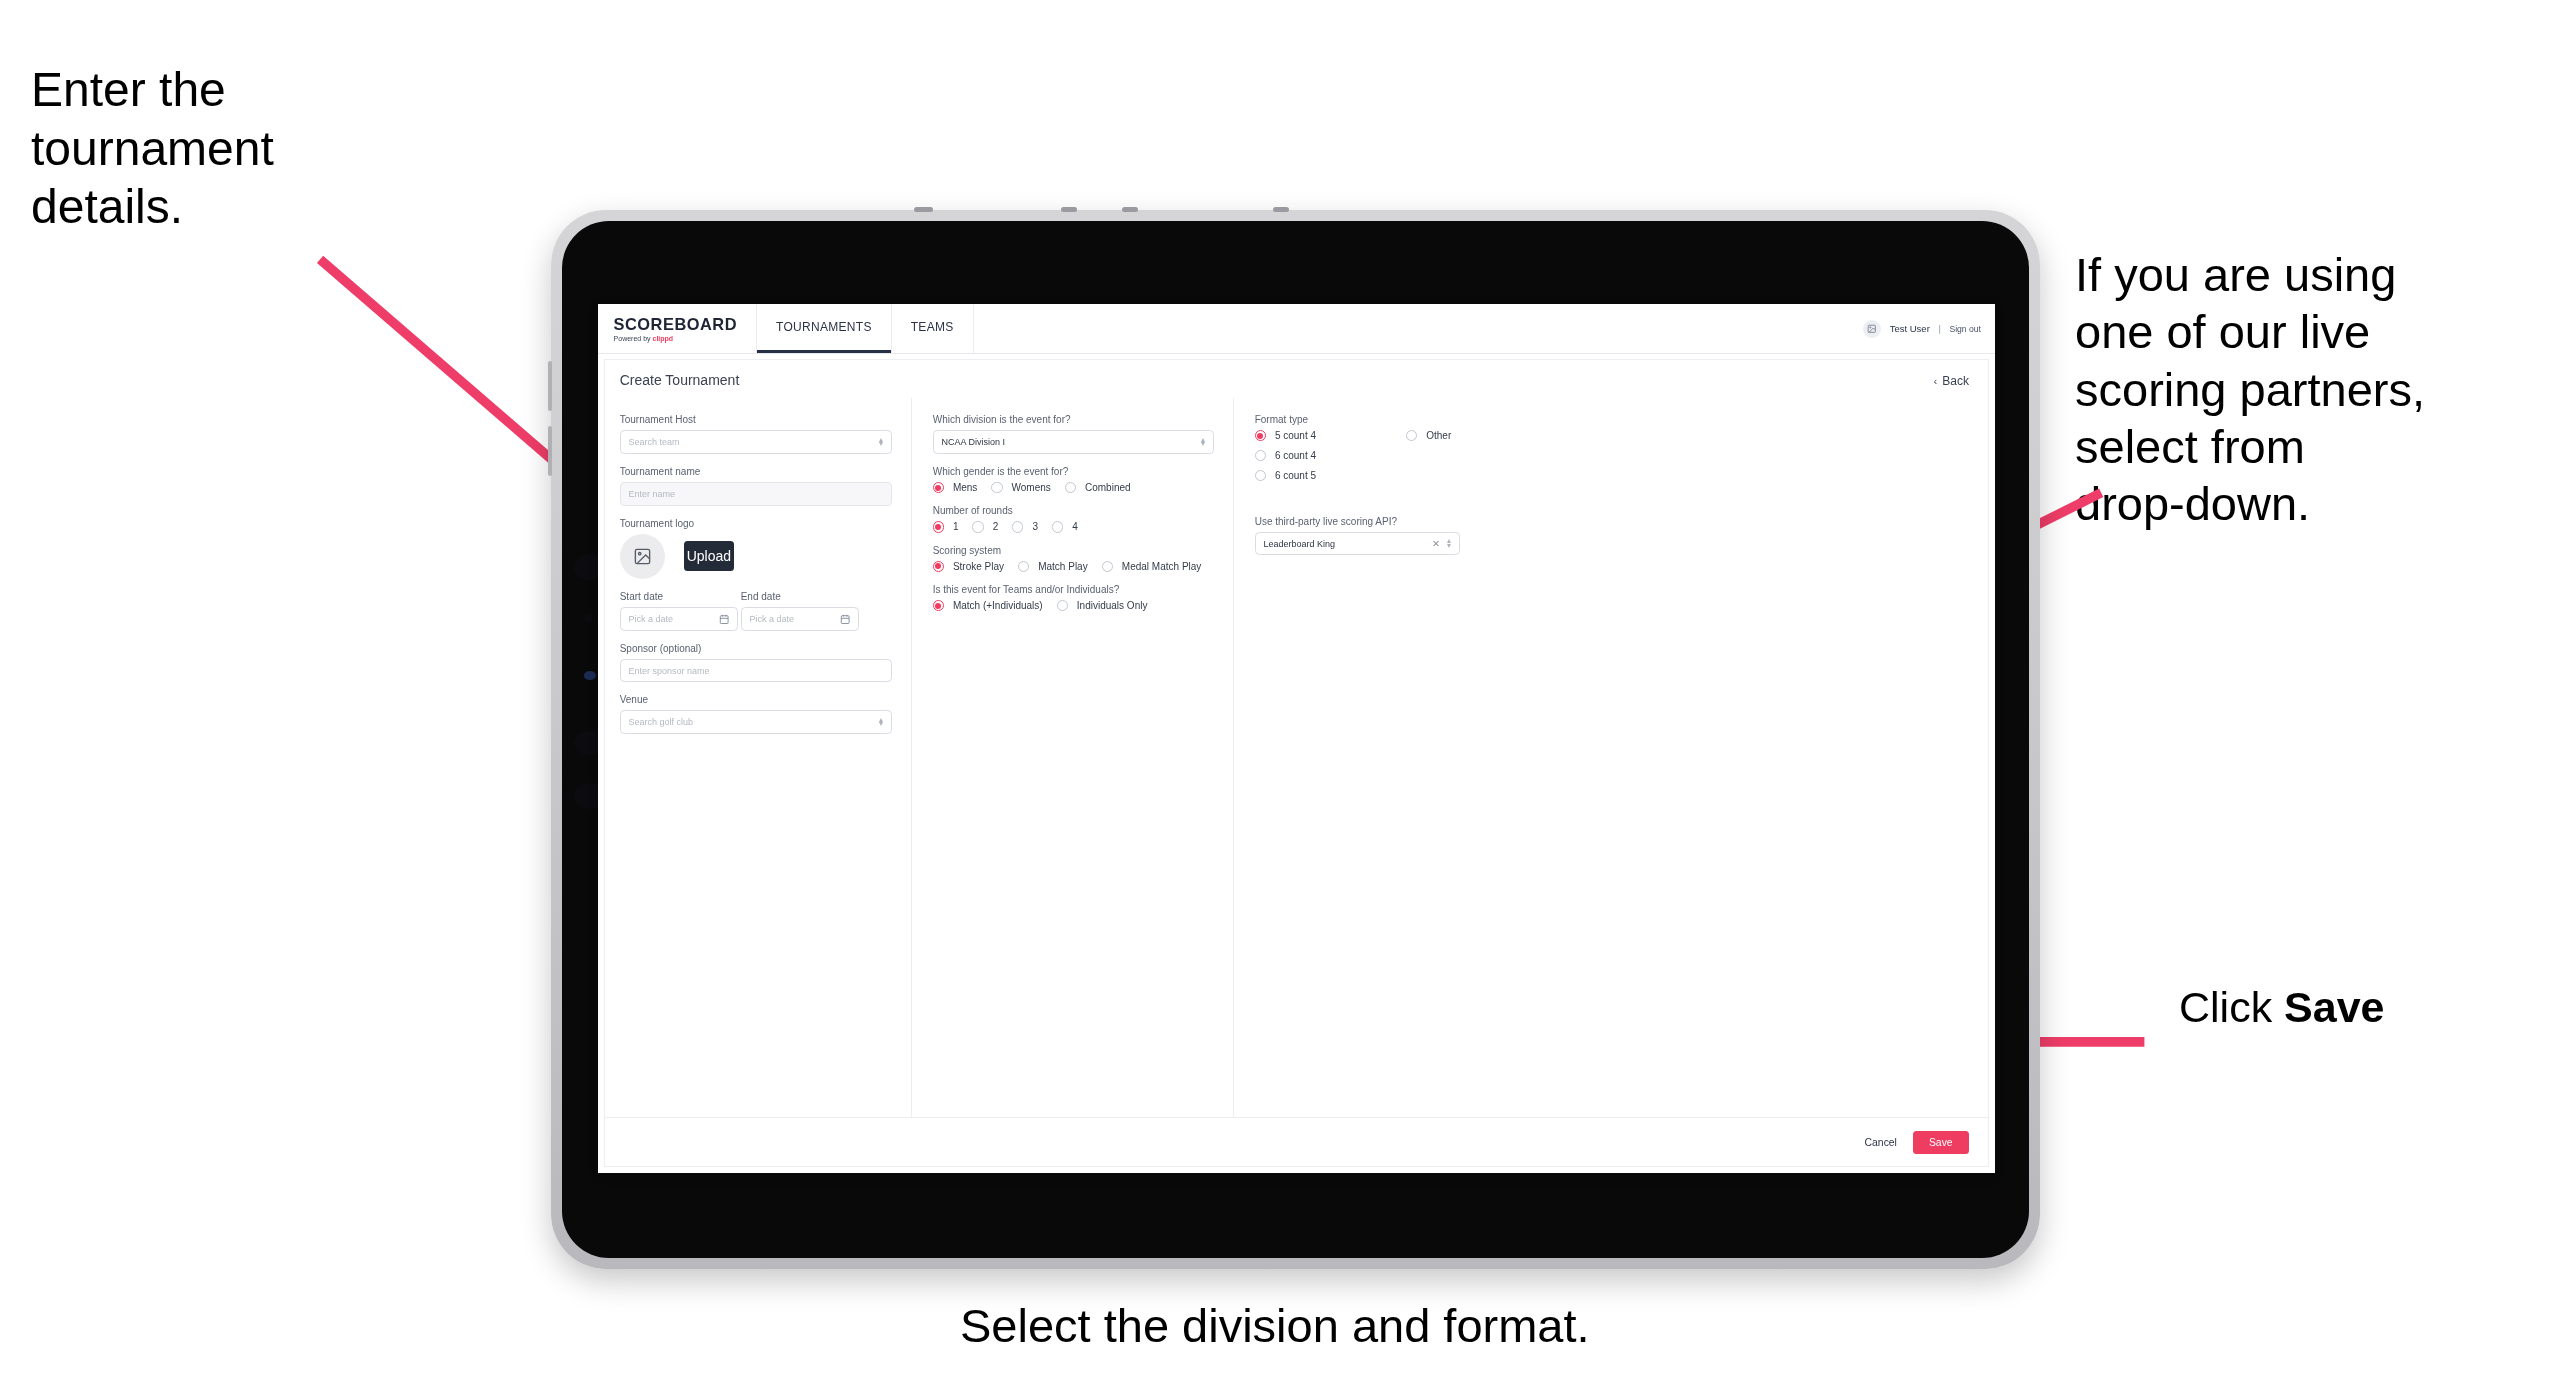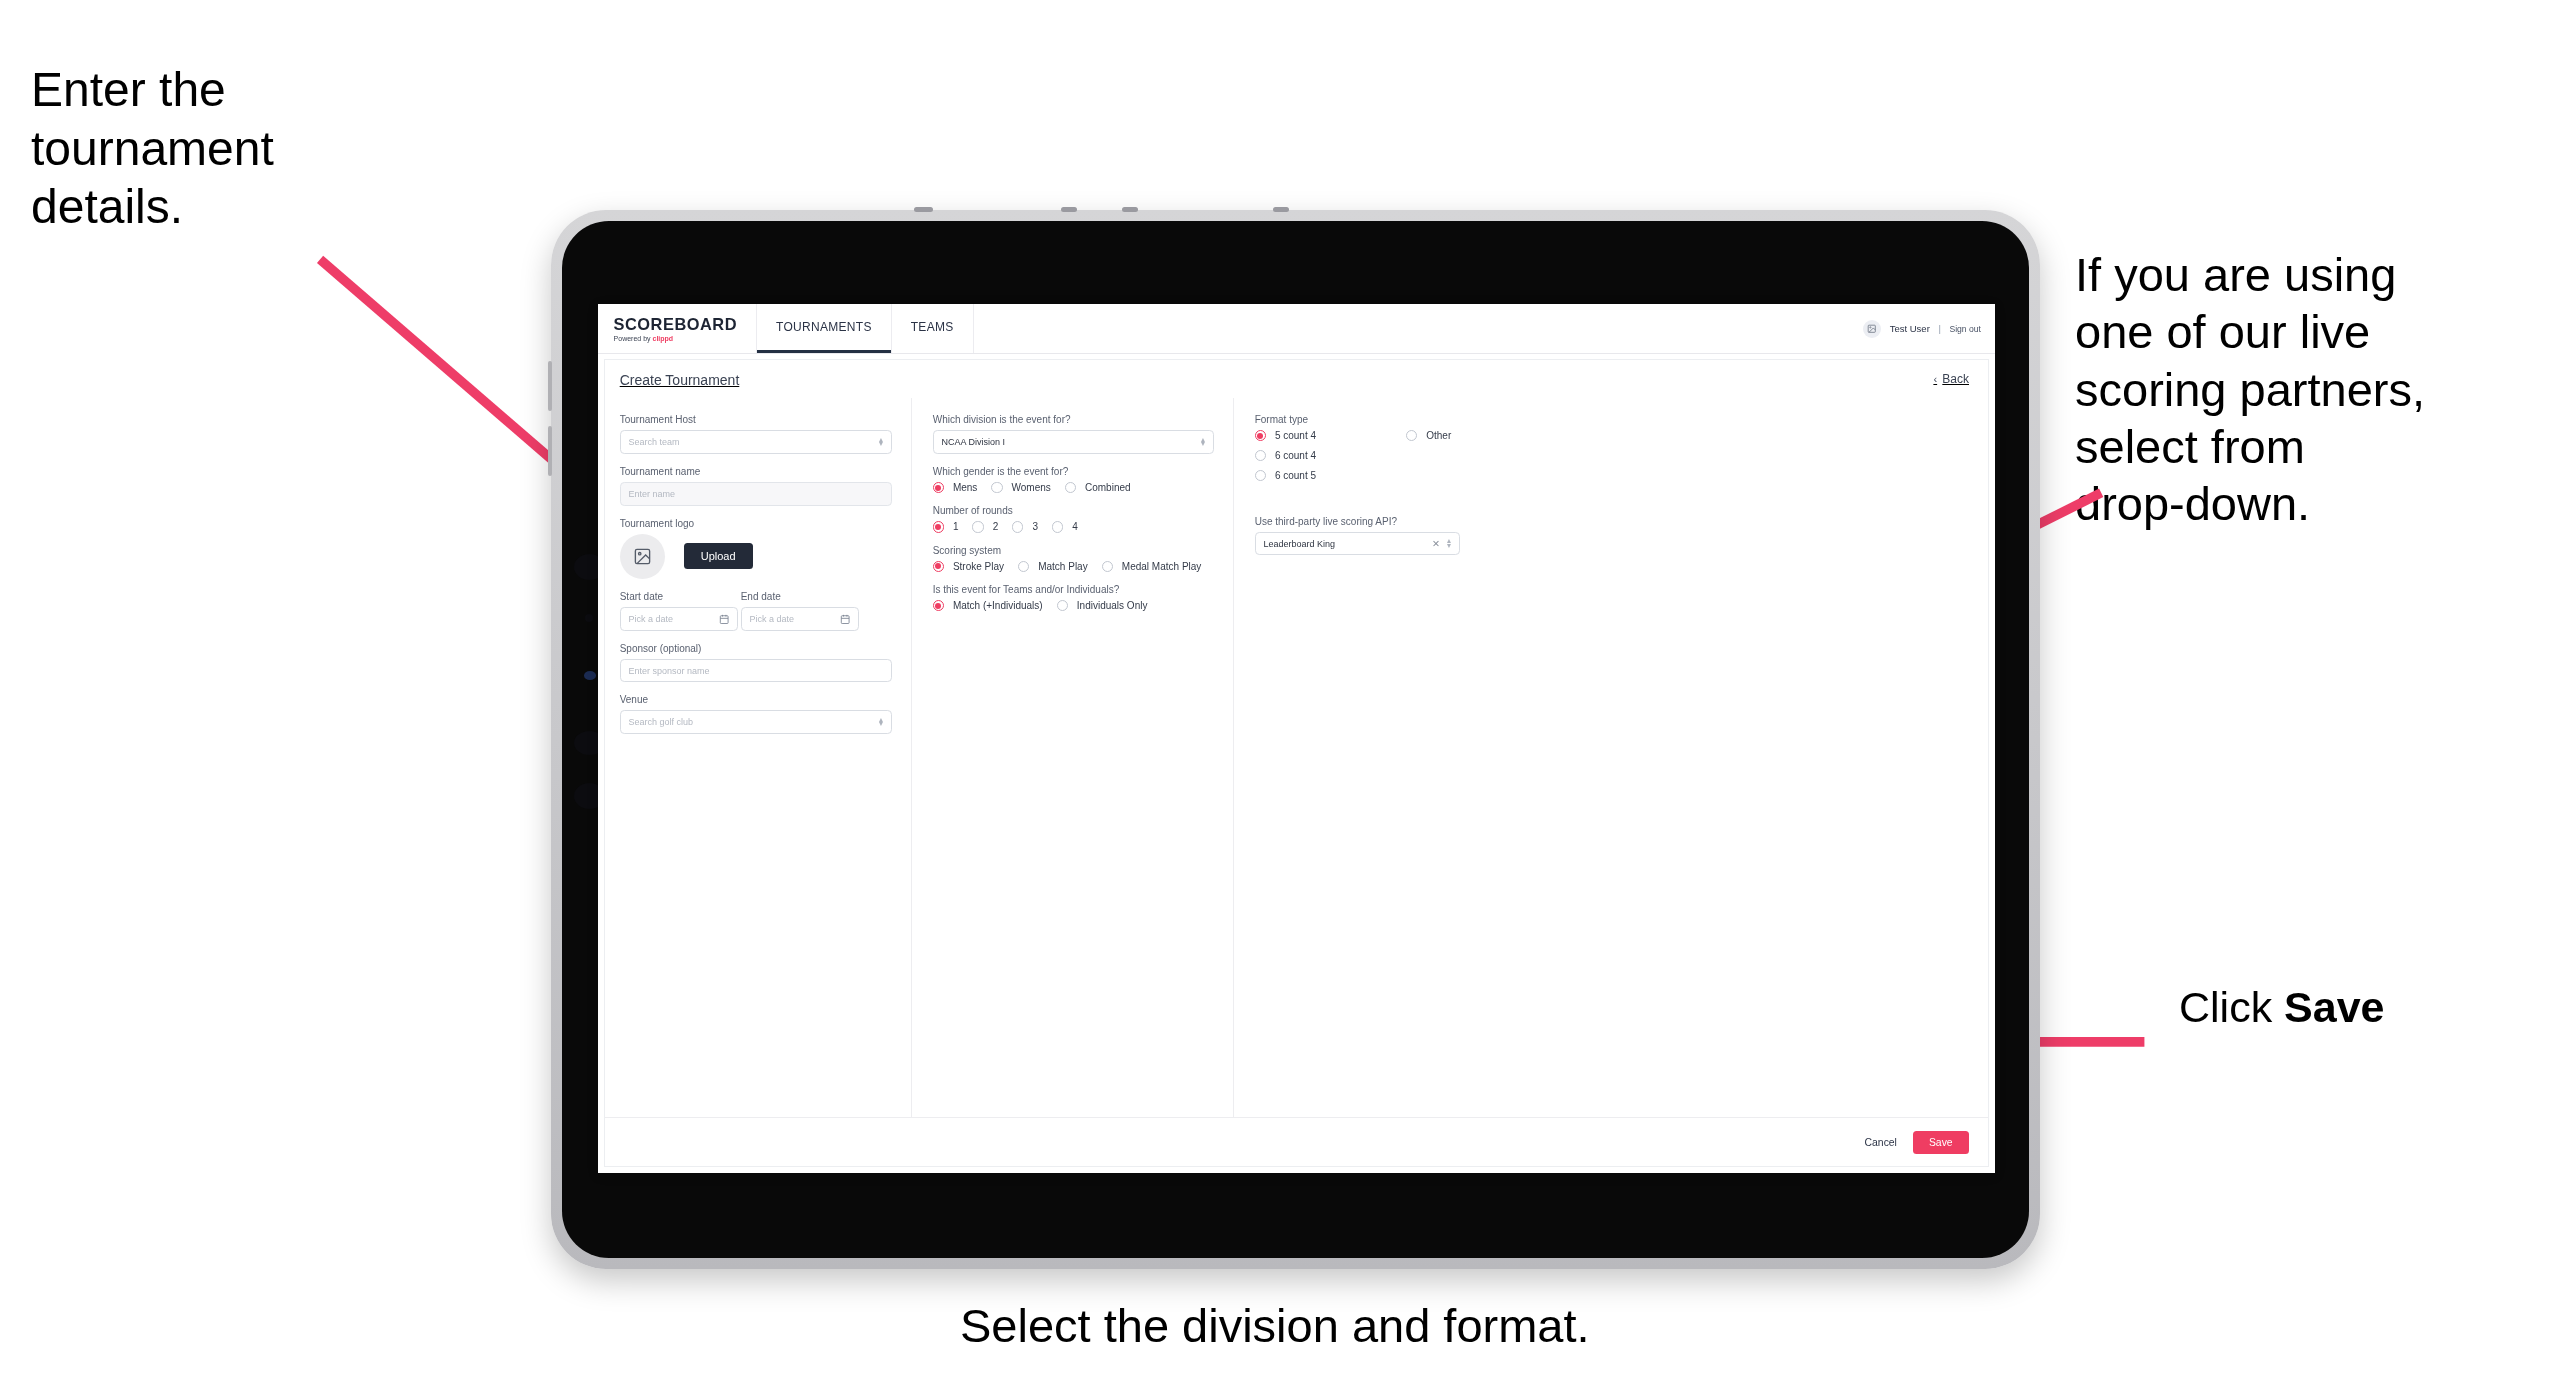--- a/index.html
+++ b/index.html
@@ -56,21 +56,21 @@
   .navtab{display:flex;align-items:flex-start;padding:16px 19px;font-size:12px;letter-spacing:0.3px;color:#2b3346;border-right:0.9px solid #ececf0;position:relative;}
   .navtab.active:after{content:"";position:absolute;left:0;right:0;bottom:0;height:2.6px;background:#243043;}
   .nav-right{margin-left:auto;display:flex;align-items:center;gap:8.6px;padding-right:14px;}
   .avatar{width:18px;height:18px;border-radius:50%;background:#eceef3;display:flex;align-items:center;justify-content:center;}
   .nav-user{font-size:9.5px;color:#2b3346;}
   .nav-sep{font-size:9.5px;color:#96a0b0;}
   .nav-signout{font-size:8.6px;color:#4a5366;}
 
   
   .card{position:absolute;left:6px;top:55px;right:6px;bottom:6px;background:#fff;border:0.9px solid #eceef1;display:flex;flex-direction:column;}
-  .card-head{display:flex;align-items:flex-start;padding:12px 19px 10.4px 14.7px;text-decoration:underline;}
+  .card-head{display:flex;align-items:flex-end;padding:12px 19px 10.4px 14.7px;}
   .card-title{font-size:14px;color:#3a4252;}
   .back-link{margin-left:auto;display:flex;align-items:center;gap:5.2px;font-size:12px;color:#3a4252;}
   .chev{font-size:11.2px;color:#4d5566;}
 
   .cols{flex:1;display:flex;padding:0 0 0 0;min-height:0;}
   .col{padding:15.6px 19px 0 14.7px;}
   .col1{width:272px;border-right:0.9px solid #ededf0;}
   .col2{width:281px;border-right:0.9px solid #ededf0;padding-left:21px;}
   .col3{flex:1;padding-left:21px;}
 
@@ -84,21 +84,21 @@
   .inp.filled-bg{background:#f7f7f9;border-color:#e2e5ea;}
   .inp .ph{color:#b4b9c2;}
   .inp .val{color:#2f3542;}
   .spin{margin-left:auto;display:flex;flex-direction:column;line-height:4.3px;color:#aeb4be;font-size:7.8px;}
   .calicon{margin-left:auto;color:#7b8392;font-size:10.4px;line-height:1;}
   .clearx{margin-left:auto;color:#8a919c;font-size:9.5px;padding-right:7px;}
   .inp.wclear .spin{margin-left:0;}
 
   .logo-row{display:flex;align-items:center;gap:19px;margin-bottom:3.5px;}
   .logo-circle{width:45px;height:45px;border-radius:50%;background:#ececee;display:flex;align-items:center;justify-content:center;}
-  .upload-btn{background:#232a38;color:#fff;font-size:11px;padding:7px 17px;border-radius:3.5px;}
+  .upload-btn{background:#232a38;color:#fff;font-size:14px;padding:7px 3px;border-radius:3.5px;}
 
   .date-row{display:flex;gap:3px;margin-bottom:12px;}
   .date-col{width:118px;}
 
   
   .rgroup{display:flex;align-items:center;flex-wrap:wrap;gap:0 7px;margin-bottom:12px;}
   .ritem{display:flex;align-items:center;gap:9px;margin-right:7px;}
   .radio{width:11.2px;height:11.2px;border-radius:50%;border:1.2px solid #c2c7d0;background:#fff;box-sizing:border-box;display:flex;align-items:center;justify-content:center;flex:0 0 auto;}
   .radio.on{border-color:#ef3d62;}
   .radio.on:after{content:"";width:6px;height:6px;border-radius:50%;background:#ef3d62;}

